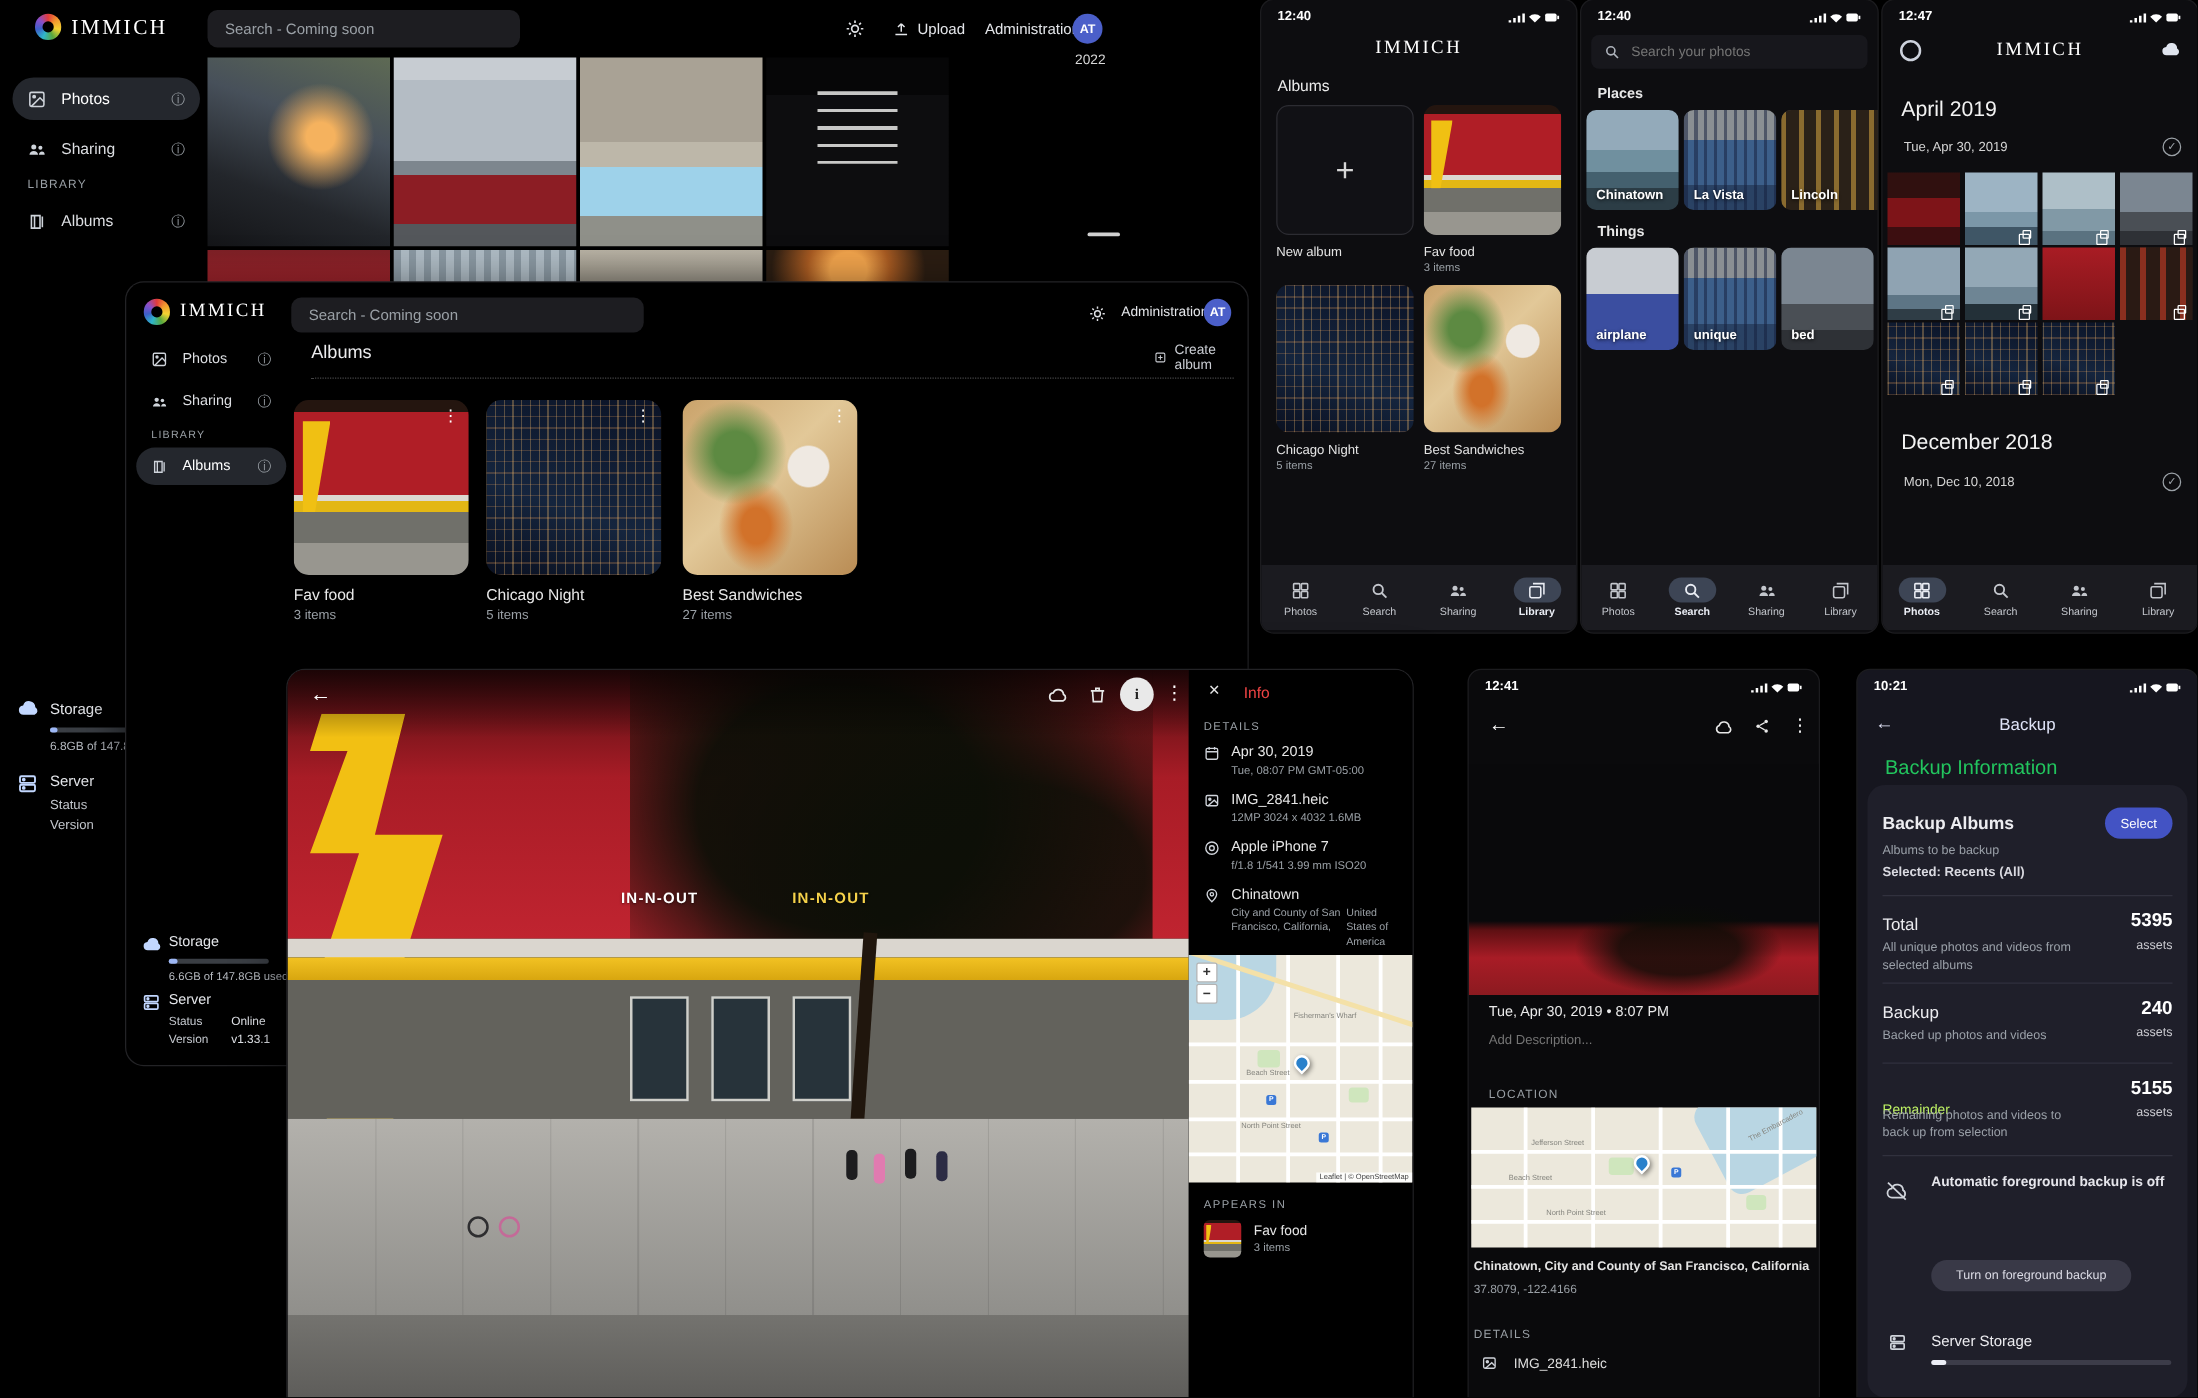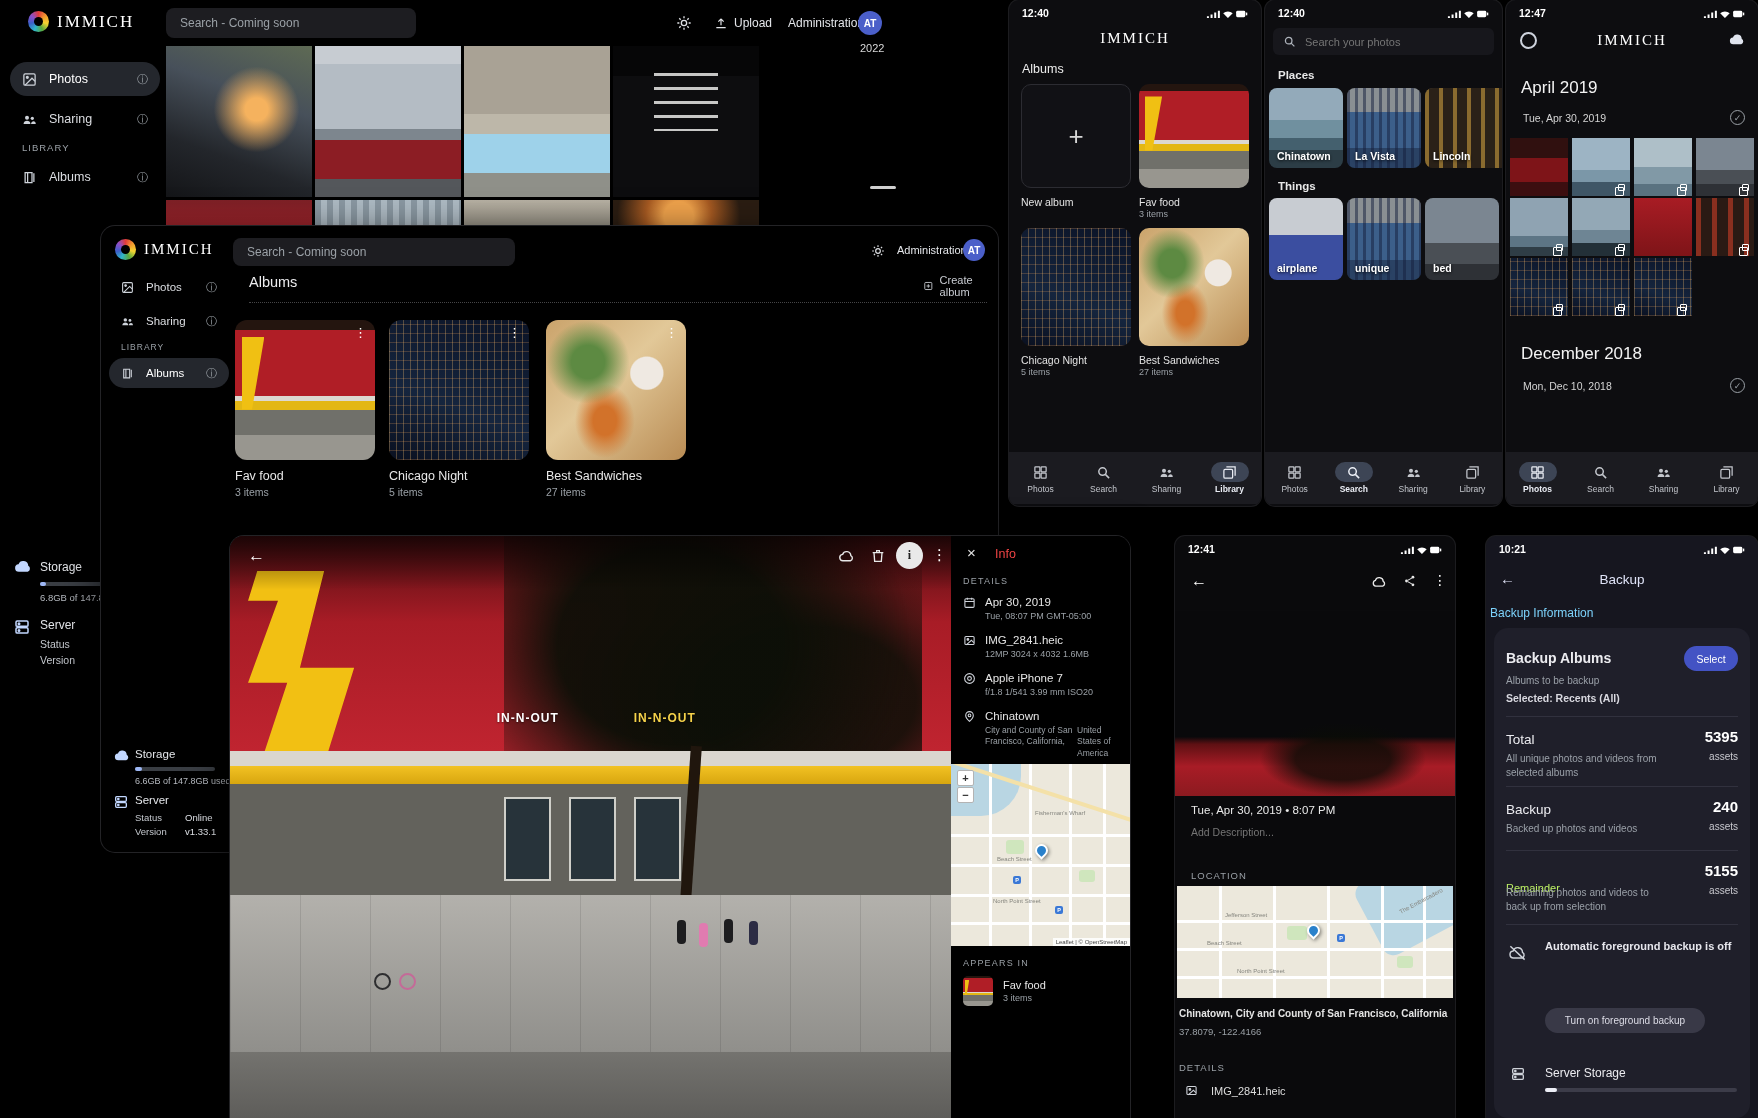--- a/index.html
+++ b/index.html
@@ -736,21 +736,21 @@
       <span>10:21</span>
       <svg class="sticons" viewBox="0 0 46 12" fill="currentColor">
           <path d="M1 9h2.2v2H1zM5 7h2.2v4H5zM9 5h2.2v6H9zM13 3h2.2v8H13z"></path>
           <path d="M24 11l-5.2-5.2a7.6 7.6 0 0110.4 0z"></path>
           <rect x="33" y="3" width="10" height="7" rx="1.5"></rect>
           <rect x="43.6" y="5" width="1.6" height="3"></rect>
         </svg>
     </div>
     <span class="abs" style="left:14px;top:34px;font-size:15px;color:#dfe1f5">←</span>
     <div class="abs" style="left:0;right:0;top:36px;text-align:center;font-size:13.5px;color:#dfe3f7">Backup</div>
-    <div class="abs" style="left:4px;top:70px;font-size:12px;color:#7dd3fc">Backup Information</div>
+    <div class="abs" style="left:22px;top:70px;font-size:16px;color:#22c55e">Backup Information</div>
 
     <div class="bk-card" style="left:8px;top:92px;width:256px;height:490px">
       <div class="abs" style="left:12px;top:22px;font-size:14px;font-weight:bold;color:#ececf0">Backup Albums</div>
       <div class="pill-btn" style="position:absolute;right:12px;top:18px;width:54px;height:25px;background:#4353c4">
           <span>Select</span>
         </div>
       <div class="abs thin-gray" style="left:12px;top:46px">Albums to be backup</div>
       <div class="abs" style="left:12px;top:64px;font-size:10.5px;font-weight:bold;color:#d9d9e0">Selected: Recents (All)</div>
       <div class="bk-div" style="top:88px"></div>
 

